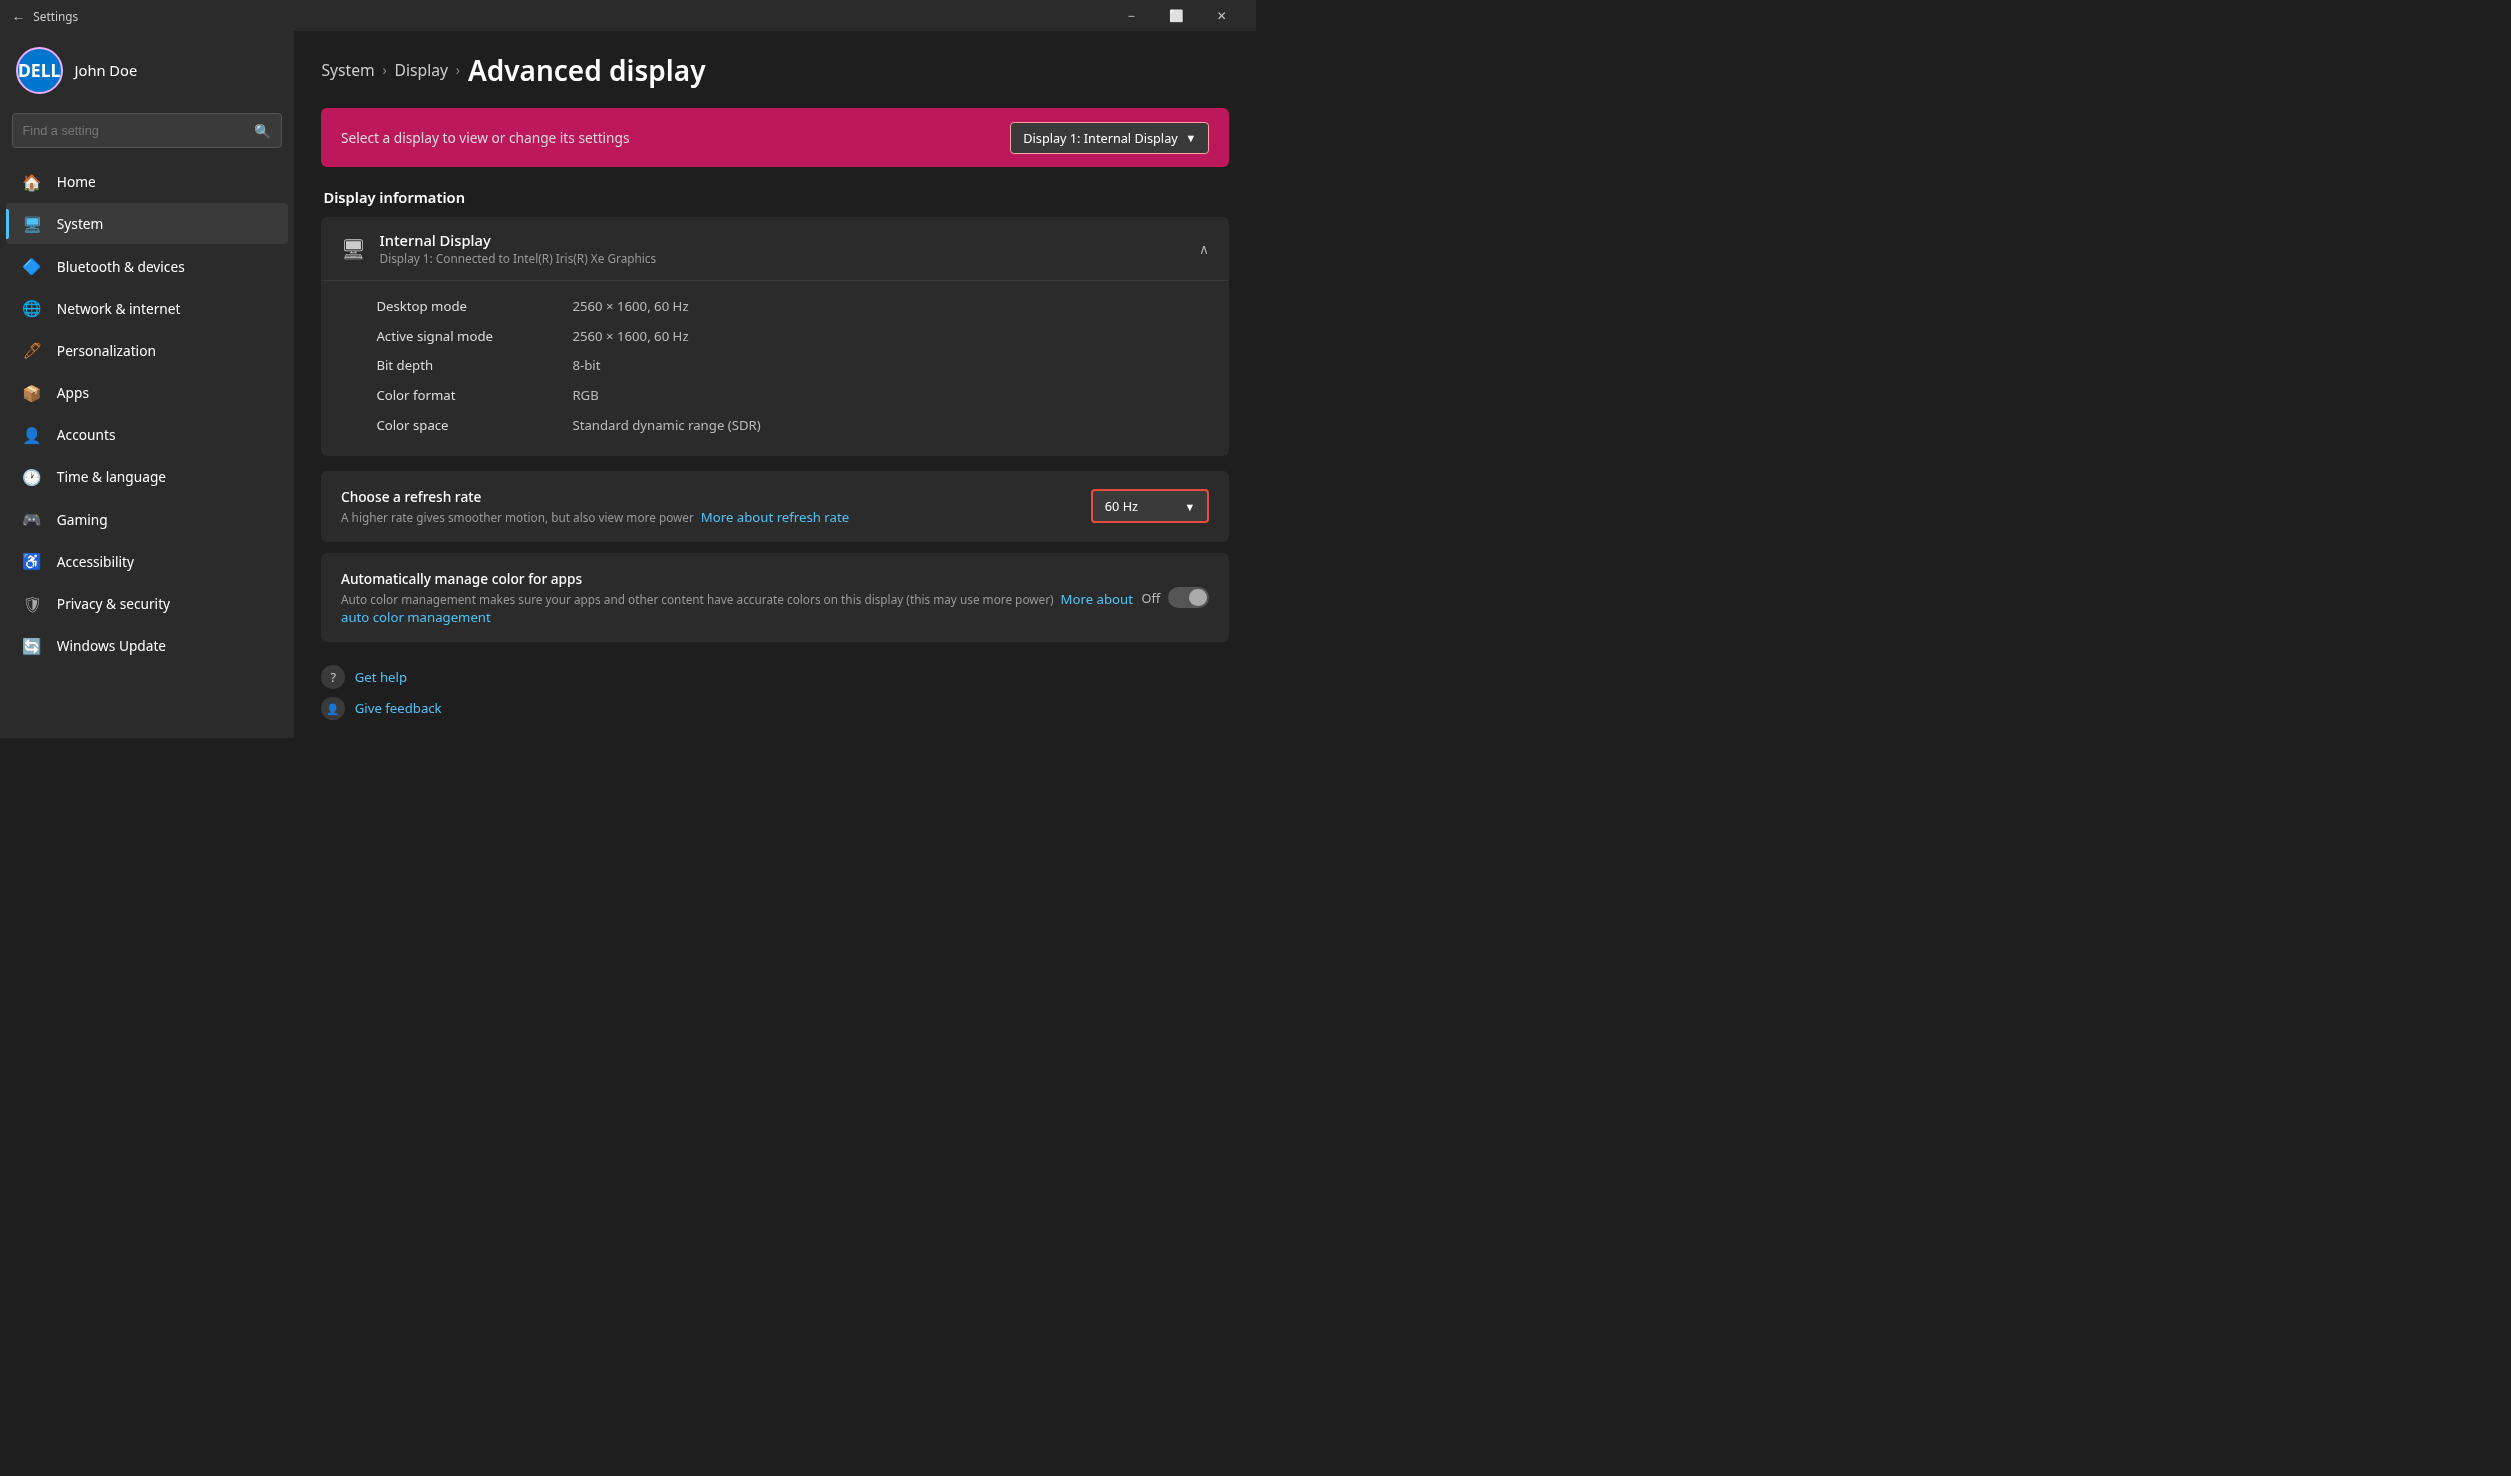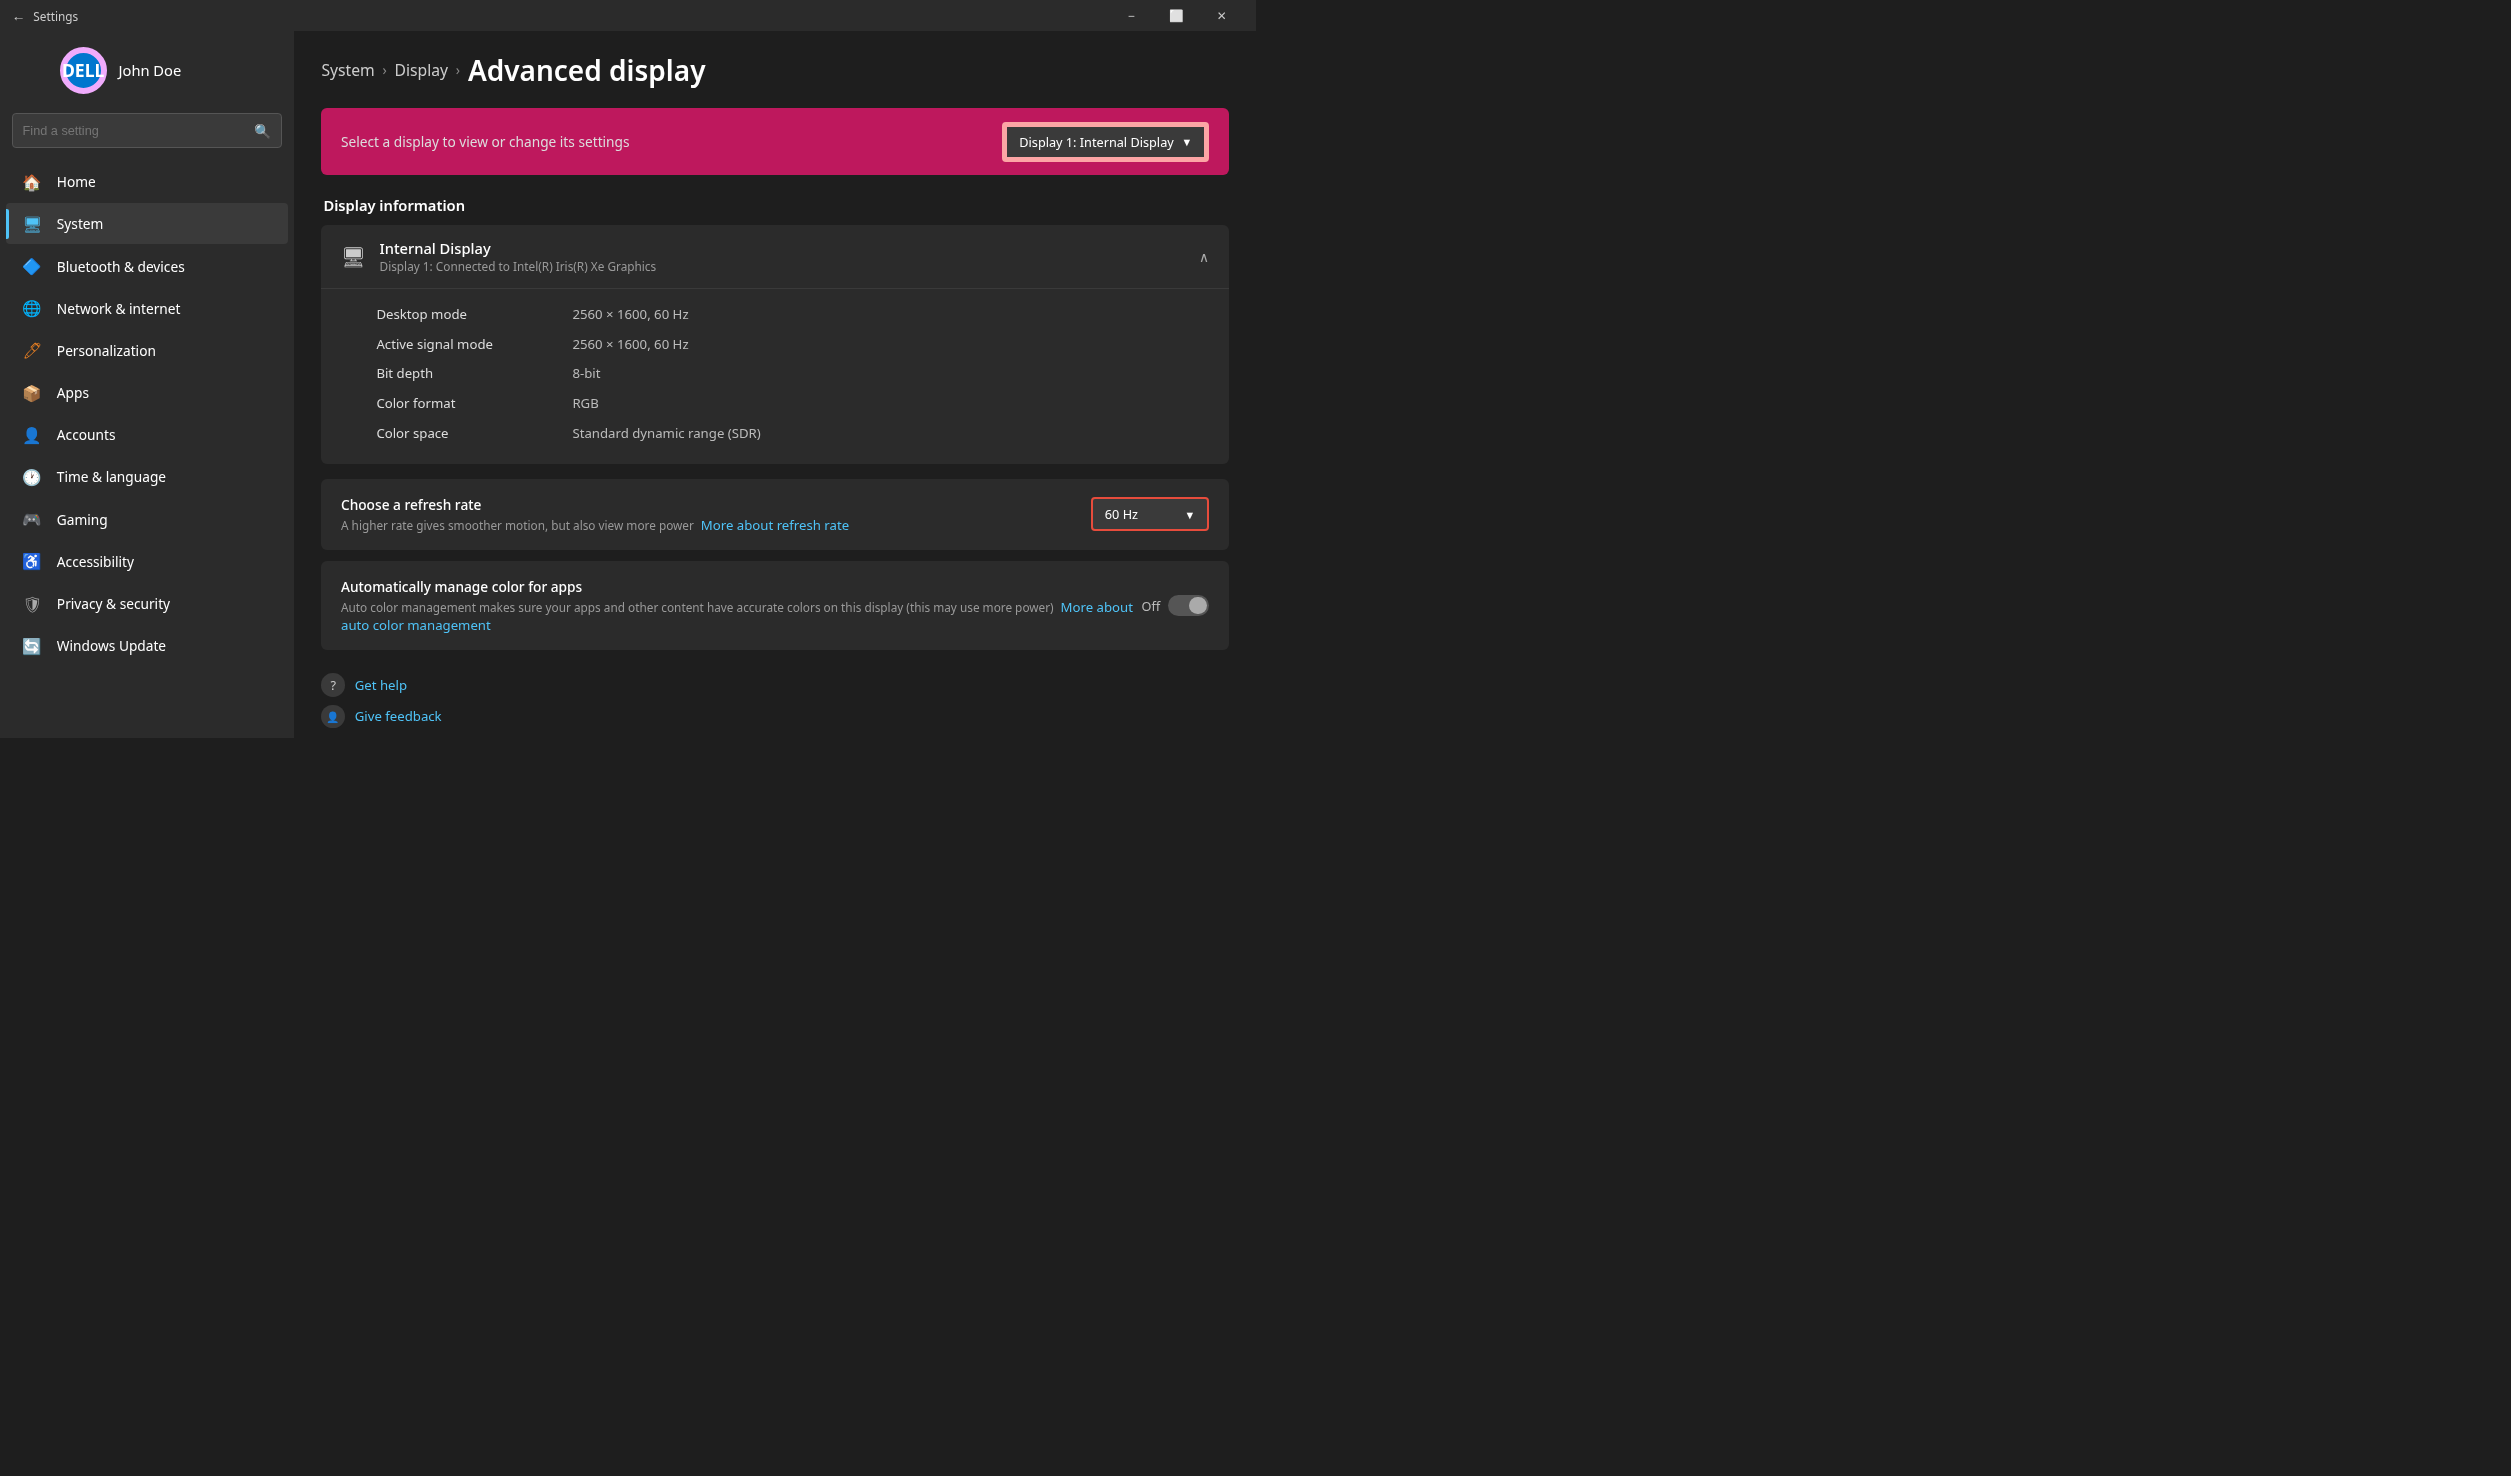--- a/index.html
+++ b/index.html
@@ -77,22 +77,21 @@
       height: 47px;
       border-radius: 50%;
       background: #0076ce;
       display: flex;
       align-items: center;
       justify-content: center;
       font-weight: bold;
       font-size: 17.6px;
       color: #fff;
       flex-shrink: 0;
-      border: 6px solid #f0abfc;
-      margin-left: 44px;
+      border: 2px solid #f0abfc;
     }
     .username {
       font-size: 14.7px;
       font-weight: 400;
     }
 
     
     .search-container {
       padding: 7.8px 11.8px 11.8px 11.8px;
     }
@@ -194,21 +193,21 @@
       align-items: center;
       justify-content: space-between;
       margin-bottom: 19.6px;
     }
     .display-selector-label {
       font-size: 13.7px;
       color: #ddd;
     }
     .display-dropdown {
       background: #3a3a3a;
-      border: 5px solid #fca5a5;
+      border: 1px solid #fca5a5;
       border-radius: 3.9px;
       color: #fff;
       padding: 5.9px 11.8px;
       font-size: 12.7px;
       cursor: pointer;
       display: flex;
       align-items: center;
       gap: 7.8px;
       min-width: 196px;
       justify-content: space-between;

